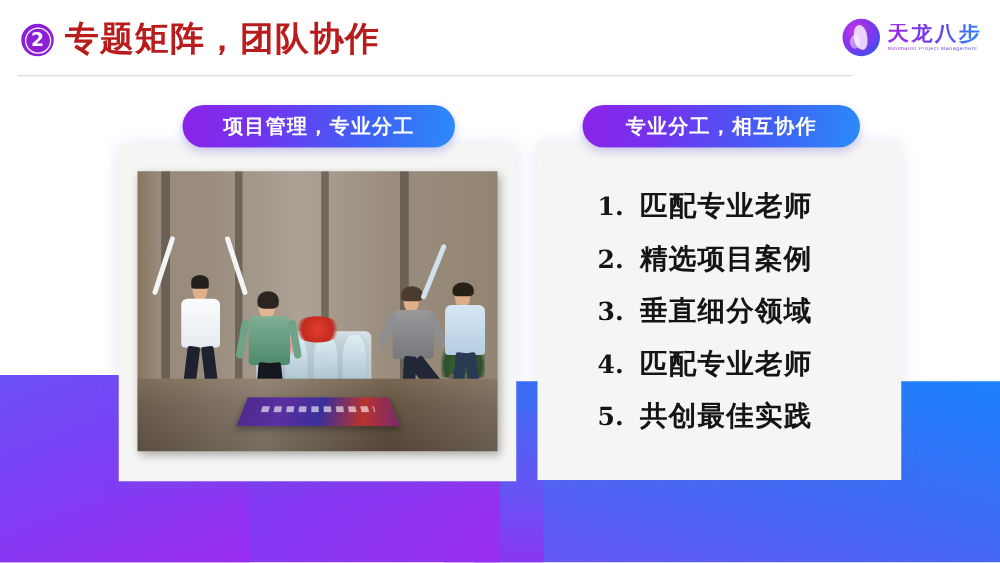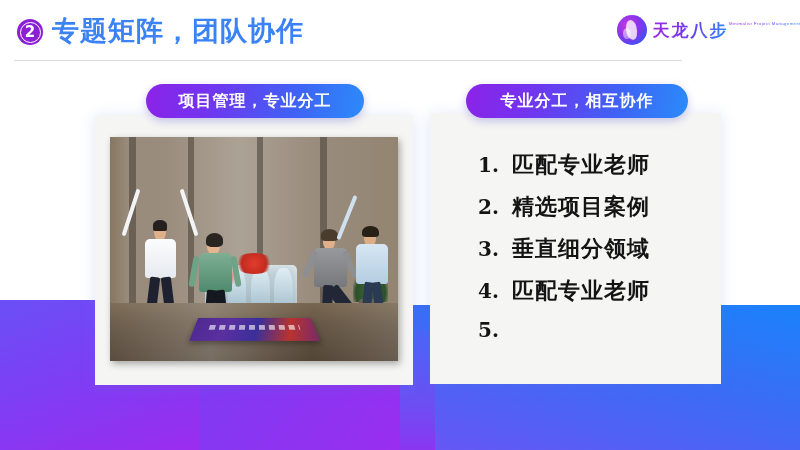--- a/index.html
+++ b/index.html
@@ -43,21 +43,21 @@
     font-size:17px;font-weight:bold;line-height:1;
     font-family:"DejaVu Sans",sans-serif;
   }
   .num-badge .ring{
     position:absolute;inset:2.5px;border:1.4px solid #fff;border-radius:50%;
   }
   .num-badge span{position:relative;z-index:2;font-size:15px;}
   .slide-title{
     position:absolute;left:52px;top:13px;
     font-size:27px;font-weight:bold;letter-spacing:1px;
-    color:#3b82f6;
+    color:#b91c1c;
     font-family:Liberation Serif, serif;
     white-space:nowrap;
   }
 
   
   .logo{position:absolute;right:14px;top:11px;height:38px;display:flex;align-items:center;gap:6px;}
   .logo-mark{
     width:30px;height:30px;border-radius:50%;
     background:radial-gradient(circle at 34% 34%,#c238e8 0%,#8b34e8 42%,#3f4ff2 78%,#2b8ef8 100%);
     position:relative;flex:none;
@@ -67,21 +67,21 @@
     border-radius:55% 45% 50% 50%/60% 40% 60% 40%;
     background:rgba(255,255,255,.78);
     transform:rotate(-14deg);
   }
   .logo-mark:before{
     content:"";position:absolute;left:6px;top:13px;width:8px;height:11px;
     border-radius:50%;
     background:linear-gradient(140deg,#ffffff 0%,#d8c4ff 100%);
     opacity:.55;
   }
-  .logo-text{display:flex;justify-content:center;line-height:1;}
+  .logo-text{display:flex;flex-direction:column;justify-content:center;line-height:1;}
   .logo-main{
     font-size:17px;font-weight:bold;letter-spacing:2px;
     background:linear-gradient(90deg,#9c27e6 0%,#6b3df0 50%,#2a8bf7 100%);
     -webkit-background-clip:text;background-clip:text;color:transparent;
     font-family:"DejaVu Sans",sans-serif;
   }
   .logo-sub{
     font-size:3.4px;letter-spacing:.35px;margin-top:2px;
     background:linear-gradient(90deg,#9c27e6 0%,#6b3df0 50%,#2a8bf7 100%);
     -webkit-background-clip:text;background-clip:text;color:transparent;
@@ -329,16 +329,17 @@
     <div class="list-item">
       <span class="li-num">3.</span>
       <span class="li-text">垂直细分领域</span>
     </div>
     <div class="list-item">
       <span class="li-num">4.</span>
       <span class="li-text">匹配专业老师</span>
     </div>
     <div class="list-item">
       <span class="li-num">5.</span>
+      <span class="li-text">共创最佳实践</span>
     </div>
   </div>
 
 </div>
 
 </body></html>

